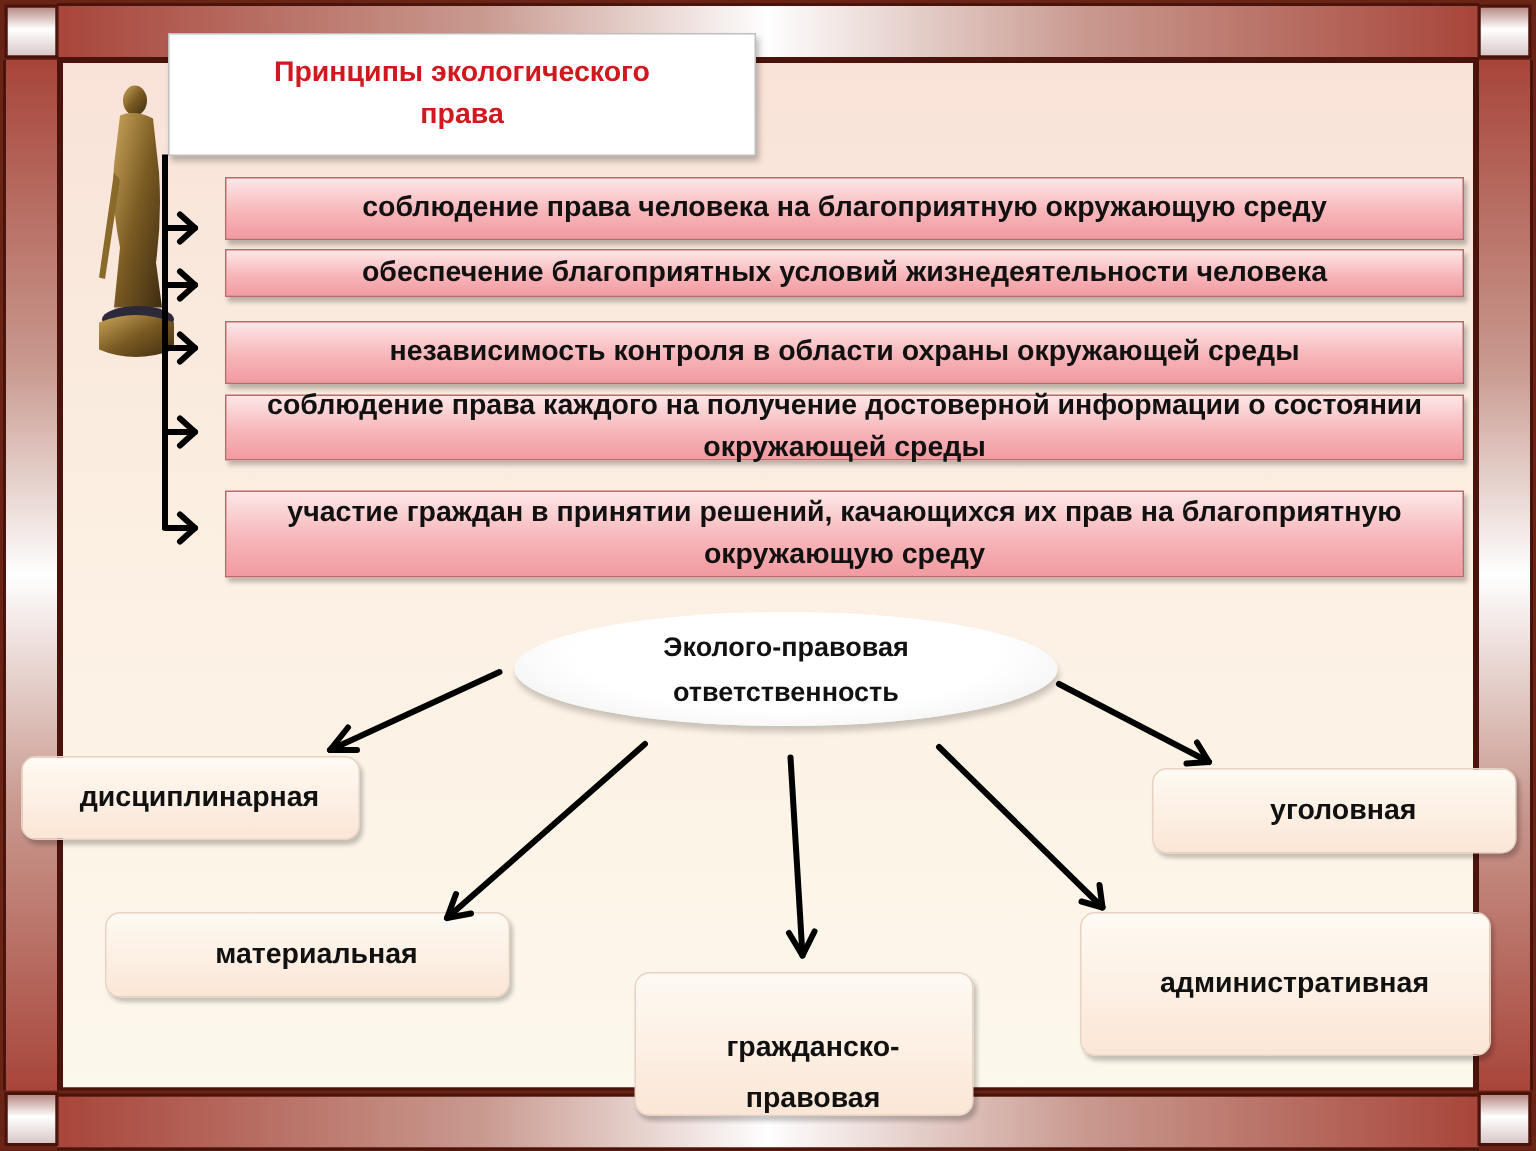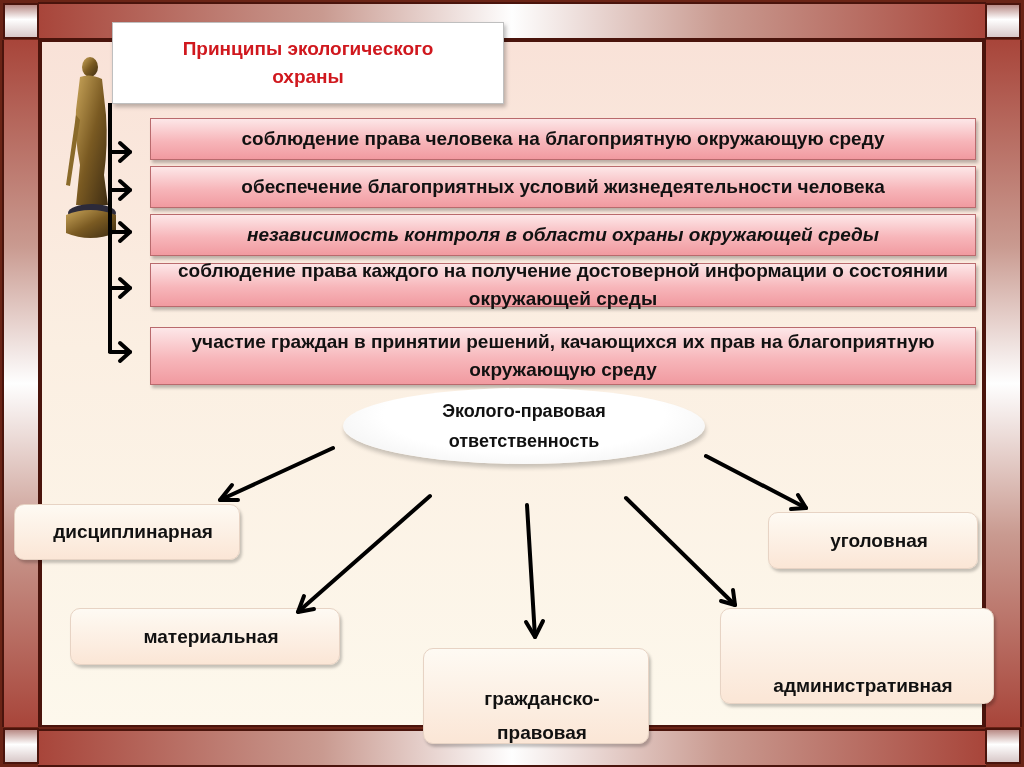--- a/index.html
+++ b/index.html
@@ -16,21 +16,21 @@
   .canvas { position: absolute; left: 40px; top: 40px; width: 944px; height: 687px; background: linear-gradient(180deg, #f9e2d8 0%, #fbefe2 45%, #fdf8ec 100%); border: 2px solid #4a140c; box-sizing: border-box; }
 
   .statue { position: absolute; left: 62px; top: 55px; width: 56px; height: 190px; }
   .title-box { position: absolute; left: 112px; top: 22px; width: 390px; height: 80px; background: #ffffff; border: 1px solid #bfbfbf; box-shadow: 2px 3px 4px rgba(0,0,0,0.25); display: flex; align-items: center; justify-content: center; text-align: center; }
   .title-box span { color: #d0181e; font-weight: bold; font-size: 19px; line-height: 28px; width: 300px; }
 
   .vline { position: absolute; left: 108px; top: 103px; width: 4px; height: 250px; background: #000; }
   .principle { position: absolute; left: 135px; width: 826px; background: linear-gradient(180deg, #fde7e8 0%, #f7b6ba 55%, #f19aa0 100%); border: 1px solid #b96a6d; box-shadow: 2px 3px 3px rgba(0,0,0,0.25); display: flex; align-items: center; justify-content: center; text-align: center; box-sizing: border-box; margin-left: 15px; }
   .principle span { font-weight: bold; font-size: 19px; line-height: 28px; color: #111; padding: 0 8px; }
 
-  .ellipse { position: absolute; left: 343px; top: 388px; width: 362px; height: 76px; border-radius: 50%; background: radial-gradient(ellipse at 50% 35%, #ffffff 0%, #ffffff 55%, #ececec 100%); box-shadow: 1px 4px 4px rgba(0,0,0,0.2); display: flex; align-items: center; justify-content: center; text-align: center; }
+  .ellipse { position: absolute; left: 343px; top: 408px; width: 362px; height: 76px; border-radius: 50%; background: radial-gradient(ellipse at 50% 35%, #ffffff 0%, #ffffff 55%, #ececec 100%); box-shadow: 1px 4px 4px rgba(0,0,0,0.2); display: flex; align-items: center; justify-content: center; text-align: center; }
   .ellipse span { font-weight: bold; font-size: 18px; line-height: 30px; color: #111; }
 
   .leaf { position: absolute; border-radius: 10px; background: linear-gradient(180deg, #fefaf3 0%, #fbe6d6 100%); border: 1px solid #e7d3c4; box-shadow: 2px 3px 3px rgba(0,0,0,0.22); display: flex; align-items: center; justify-content: center; text-align: center; box-sizing: border-box; padding-left: 12px; }
   .leaf span { font-weight: bold; font-size: 19px; line-height: 34px; color: #111; }
 
   svg.arrows { position: absolute; left: 0; top: 0; pointer-events: none; }
 </style>
 </head>
 <body>
 
@@ -55,32 +55,32 @@
     </linearGradient>
   </defs>
   <ellipse cx="28" cy="12" rx="8" ry="10" fill="url(#bronze)"></ellipse>
   <path d="M18 22 Q28 18 40 24 L44 60 Q46 90 42 120 L46 150 L14 150 L18 110 Q12 80 14 55 Z" fill="url(#bronze)"></path>
   <path d="M14 60 L4 130 L8 131 L18 65 Z" fill="#8a6a2a"></path>
   <ellipse cx="30" cy="158" rx="24" ry="9" fill="#2c2a3a"></ellipse>
   <path d="M4 160 Q28 150 54 160 L54 178 Q28 188 4 178 Z" fill="url(#bronze)"></path>
 </svg>
 
 <div class="title-box">
-  <span>Принципы экологического охраны</span>
+  <span>Принципы экологического права</span>
 </div>
 
 <div class="vline"></div>
 
 <div class="principle" style="top:118px;height:42px;">
   <span>соблюдение права человека на благоприятную окружающую среду</span>
 </div>
-<div class="principle" style="top:166px;height:42px;">
+<div class="principle" style="top:166px;height:32px;">
   <span>обеспечение благоприятных условий жизнедеятельности человека</span>
 </div>
-<div class="principle" style="top:214px;height:42px;font-style:italic;">
+<div class="principle" style="top:214px;height:42px;">
   <span>независимость контроля в области охраны окружающей среды</span>
 </div>
 <div class="principle" style="top:263px;height:44px;">
   <span>соблюдение права каждого на получение достоверной информации о состоянии окружающей среды</span>
 </div>
 <div class="principle" style="top:327px;height:58px;justify-content:flex-end;">
   <span>участие граждан в принятии решений, качающихся их прав на благоприятную окружающую среду</span>
 </div>
 
 <div class="ellipse">
@@ -89,24 +89,24 @@
 
 <div class="leaf" style="left:14px;top:504px;width:226px;height:56px;">
   <span>дисциплинарная</span>
 </div>
 <div class="leaf" style="left:70px;top:608px;width:270px;height:57px;">
   <span>материальная</span>
 </div>
 <div class="leaf" style="left:423px;top:648px;width:226px;height:96px;">
   <span style="width:150px;margin-top:40px;">гражданско-правовая</span>
 </div>
-<div class="leaf" style="left:768px;top:512px;width:210px;height:57px;">
+<div class="leaf" style="left:768px;top:512px;width:243px;height:57px;">
   <span>уголовная</span>
 </div>
-<div class="leaf" style="left:720px;top:608px;width:274px;height:96px;align-items:flex-end;">
+<div class="leaf" style="left:720px;top:608px;width:274px;height:96px;">
   <span>административная</span>
 </div>
 
 <svg class="arrows" width="1024" height="767">
   <g stroke="#000" stroke-width="4" fill="none" stroke-linecap="round" stroke-linejoin="round">
 
     <g>
       <line x1="110" y1="152" x2="130" y2="152"></line>
         <polyline points="120,143 130,152 120,161"></polyline>
       <line x1="110" y1="190" x2="130" y2="190"></line>

